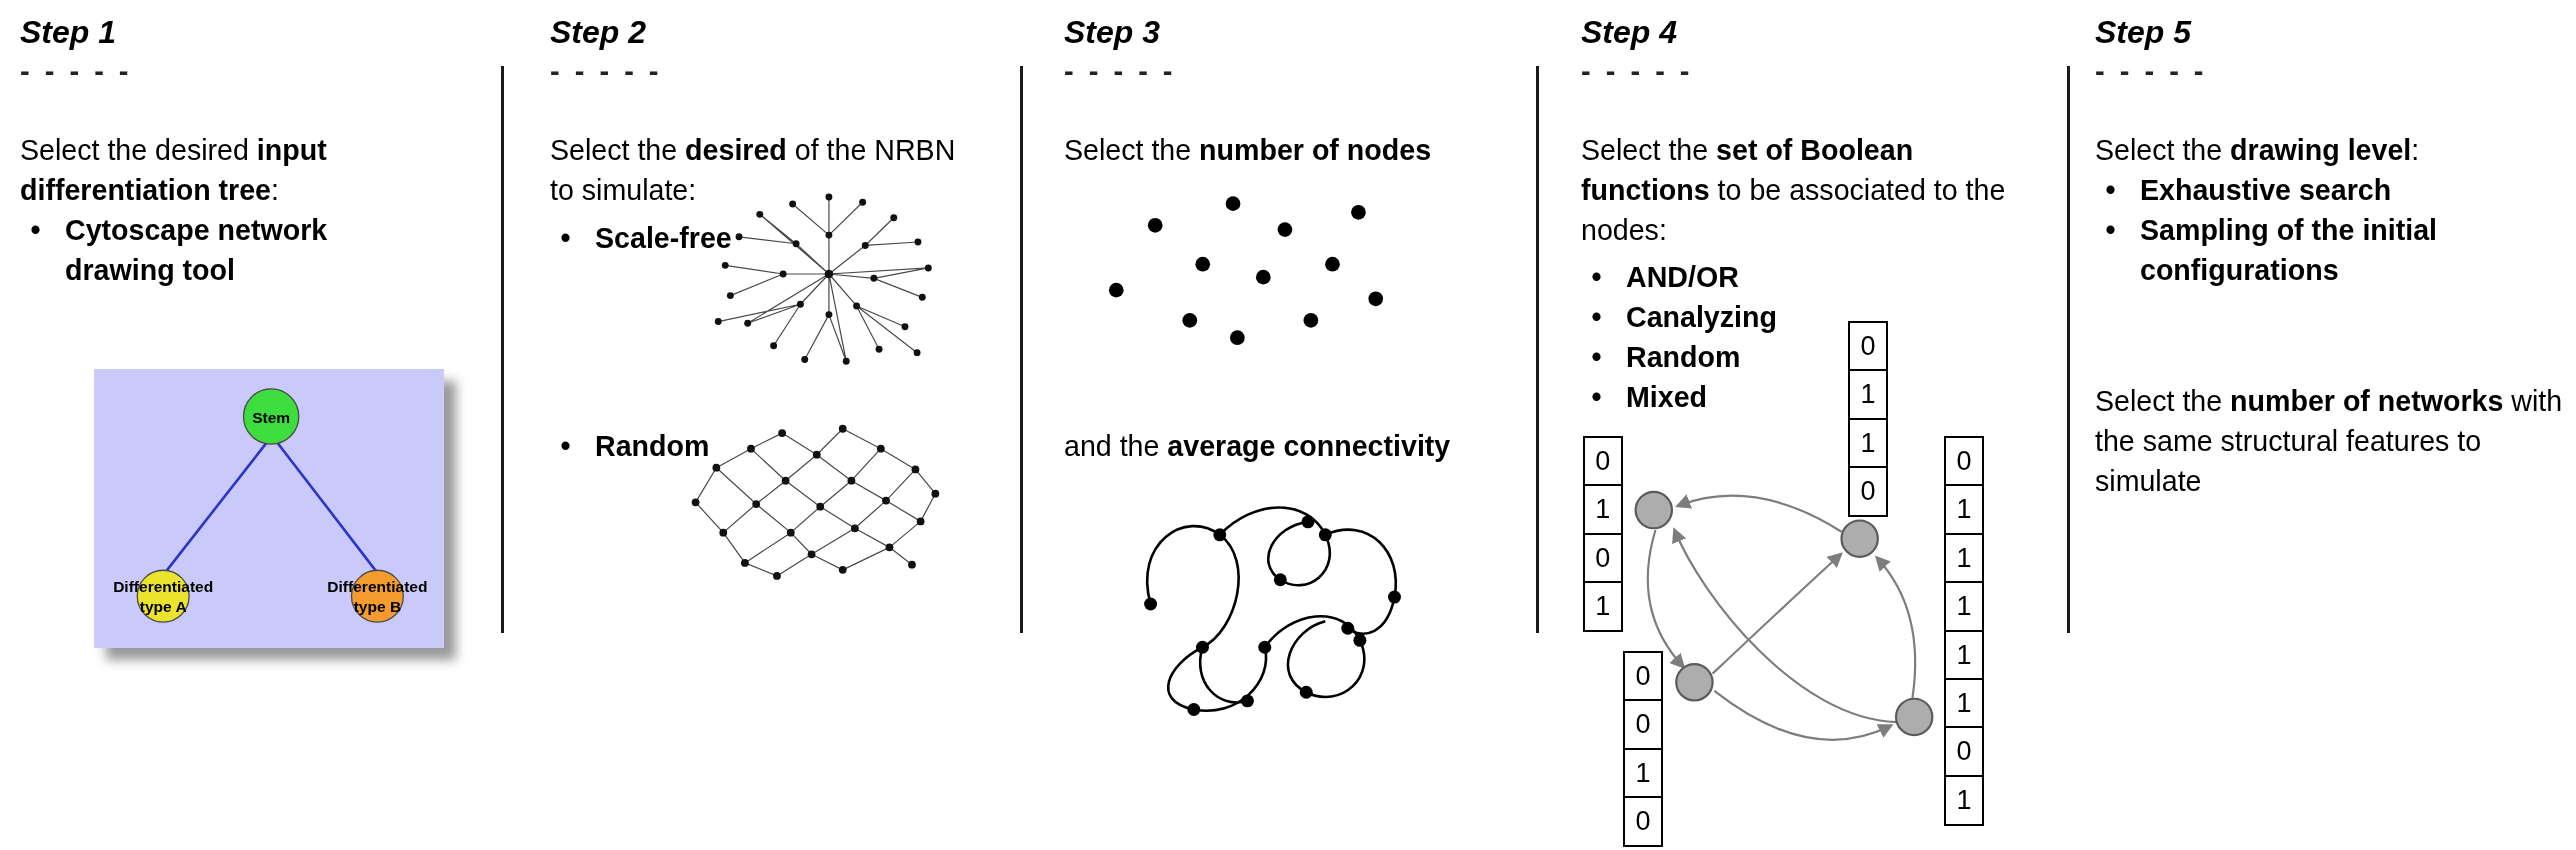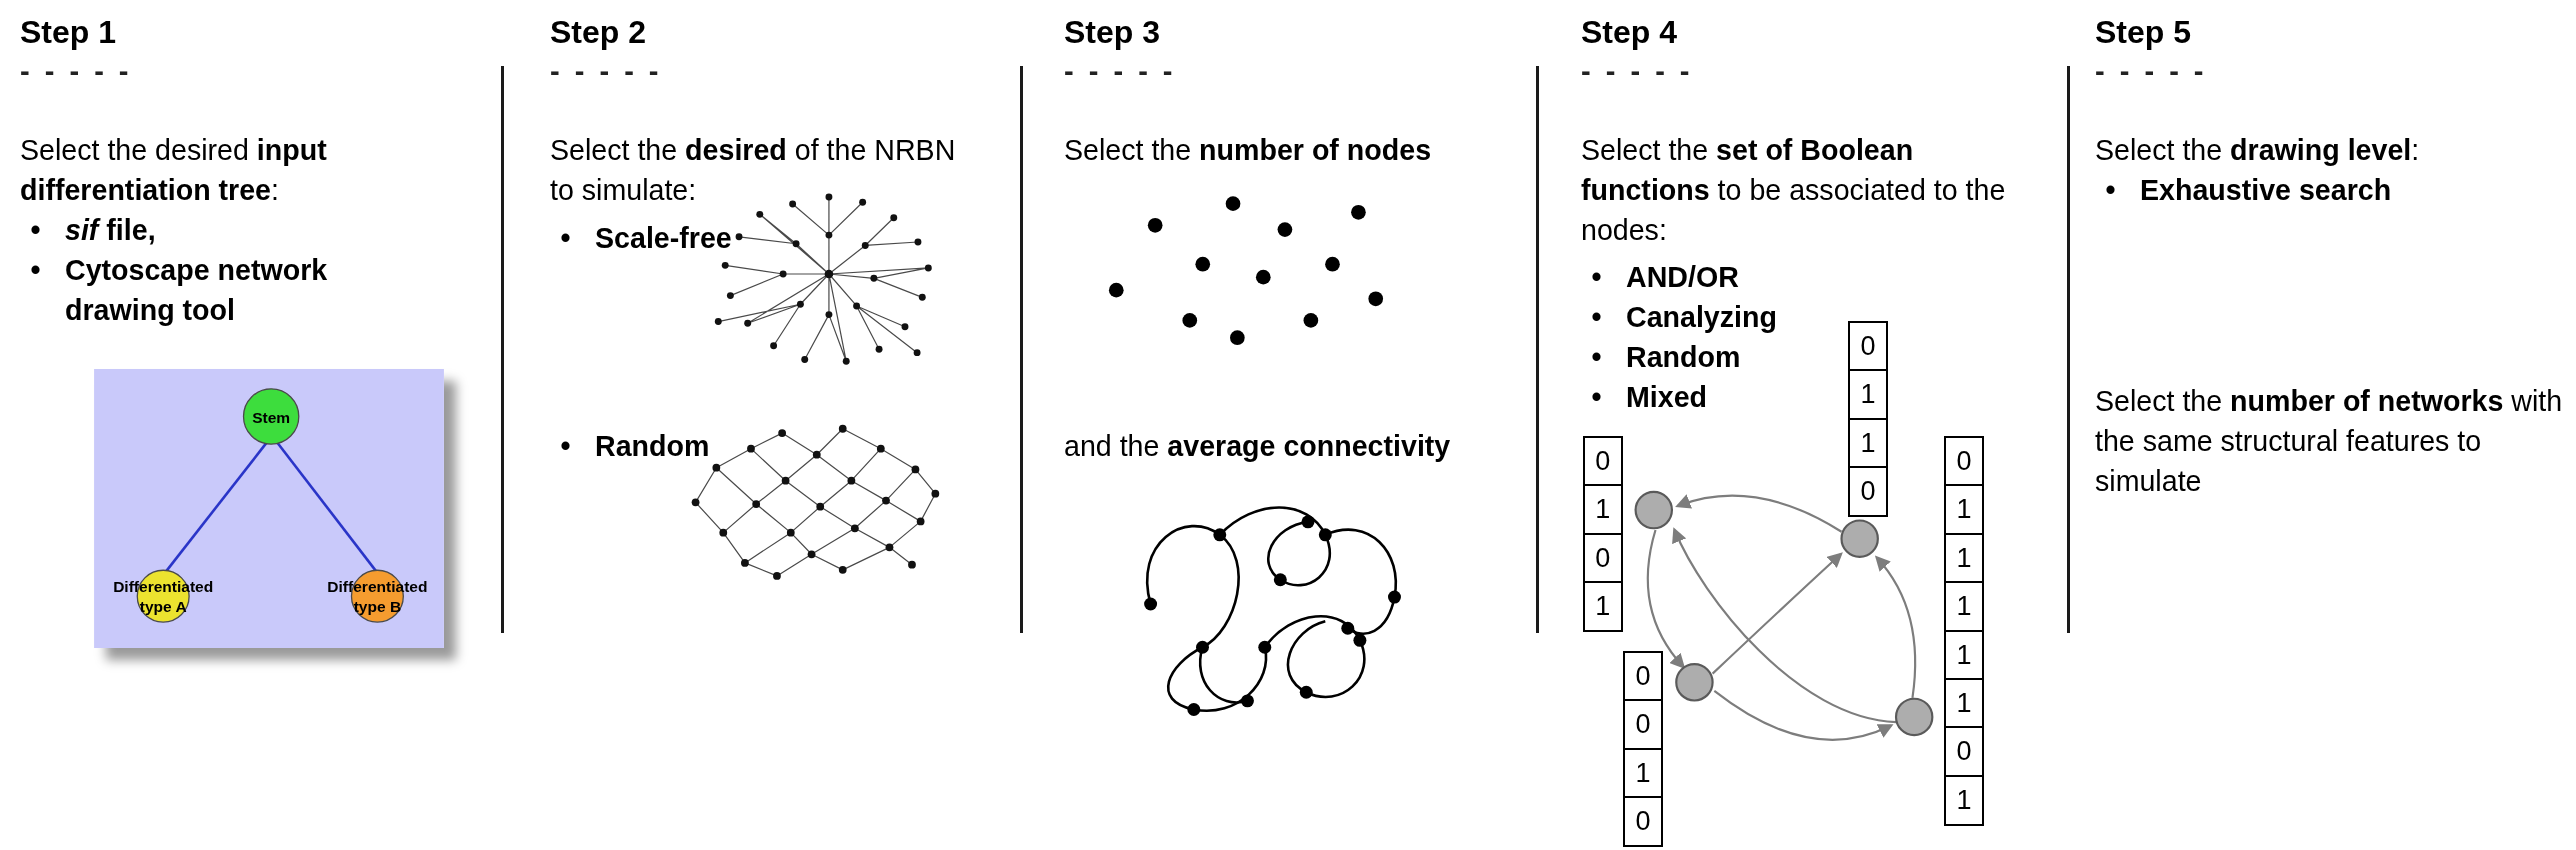--- a/index.html
+++ b/index.html
@@ -1,21 +1,21 @@
 <!DOCTYPE html>
 <html style="font-size:14px"><head>
 <meta charset="utf-8">
 <style>
   html,body { margin:0; padding:0; background:#fff; }
   .canvas {
     position:relative; width:2576px; height:851px; background:#ffffff;
     font-family:"Liberation Sans", sans-serif; color:#000; overflow:hidden;
   }
   .col { position:absolute; top:0; height:100%; }
-  .hdr { position:absolute; left:0; top:14px; margin:0; font-size:32px; font-weight:700; }
+  .hdr { position:absolute; left:0; top:14px; margin:0; font-size:32px; font-weight:700;font-style:italic; }
   .dashes { position:absolute; left:0; top:55px; font-size:29px; font-weight:700; letter-spacing:3.5px; color:#222; }
   .blk { position:absolute; margin:0; font-size:28.6px; line-height:40px; }
   .blk b { font-weight:700; }
   ul.bul { position:absolute; margin:0; padding:0; list-style:none;font-weight:bold; }
   ul.bul li { position:relative; padding-left:45px; font-size:28.6px; line-height:40px; }
   ul.bul li::before { content:"\2022"; position:absolute; left:10.4px; top:0; }
   .vline { position:absolute; top:66px; height:567px; width:2.6px; background:#1a1a1a; }
   .net { position:absolute; }
   .net path, .net line { stroke:#4a4a4a; stroke-width:1.4; fill:none; }
   .net circle { fill:#111; stroke:none; }
@@ -42,21 +42,20 @@
   <div class="vline" style="left:501px"></div>
   <div class="vline" style="left:1020px"></div>
   <div class="vline" style="left:1536px"></div>
   <div class="vline" style="left:2067px"></div>
 
   <section class="col" style="left:20px;width:476px">
     <h2 class="hdr">Step 1</h2>
     <div class="dashes">- - - - -</div>
     <p class="blk" style="top:130px;width:407px"><span>Select the desired </span><b>input differentiation tree</b><span>:</span></p>
     <ul class="bul" style="top:210px;width:329px">
-      <li><i>sif</i><span> file,</span></li>
       <li><span>Cytoscape network drawing tool</span></li>
     </ul>
 
     <div class="tree-box" style="left:57px;top:369px">
       <svg width="350" height="279" viewBox="0 0 405 323">
         <rect x="0" y="0" width="405" height="323" fill="#c9c9fa"></rect>
         <line class="tree-edge" x1="200" y1="85" x2="82" y2="236" stroke="#2a35c8"></line>
         <line class="tree-edge" x1="212" y1="85" x2="328" y2="236" stroke="#2a35c8"></line>
         <circle cx="205" cy="55" r="32" stroke="#4a4a4a" stroke-width="1.5" fill="#3ddd3d"></circle>
         <text class="tree-label" x="205" y="62">Stem</text>
@@ -265,18 +264,19 @@
         </div>
     </div>
   </section>
 
   <section class="col" style="left:2095px;width:481px">
     <h2 class="hdr">Step 5</h2>
     <div class="dashes">- - - - -</div>
     <p class="blk" style="top:130px;width:467px"><span>Select the </span><b>drawing level</b><span>:</span></p>
     <ul class="bul" style="top:170px;width:363px">
       <li><span>Exhaustive search</span></li>
+      <li><span>Sampling of the initial configurations</span></li>
     </ul>
     <p class="blk" style="top:381px;width:481px"><span>Select the </span><b>number of networks</b><span> with the same structural features to simulate</span></p>
   </section>
 
 </div>
 
 
 </body></html>

